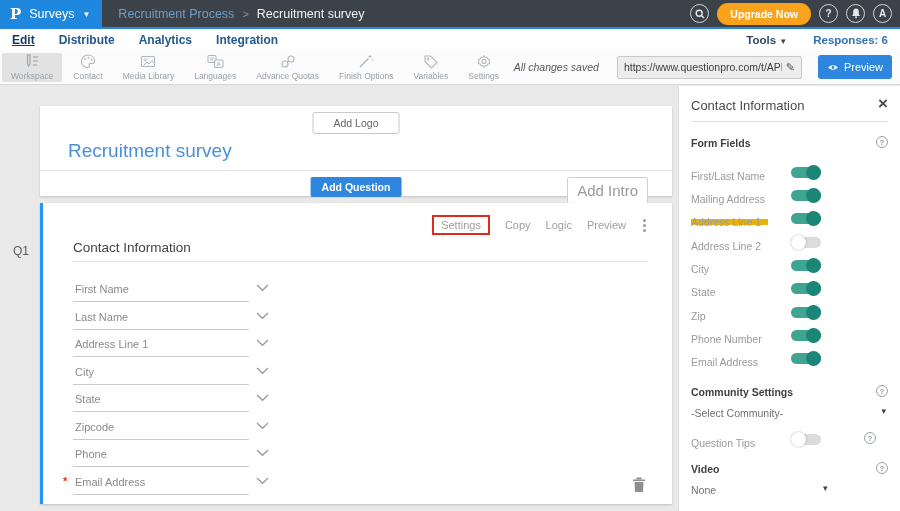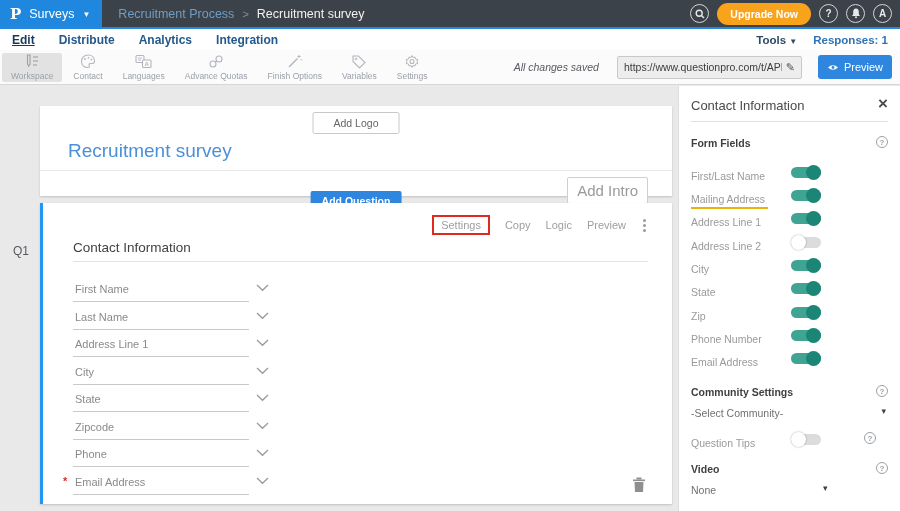--- a/index.html
+++ b/index.html
@@ -24,21 +24,21 @@
     font-size:10px; font-weight:bold; }
   .upgrade { background:#f9a21b; color:#fff; font-size:10.5px; font-weight:bold;
     border:none; border-radius:11px; padding:5px 13px; }
 
   
   .subnav { position:absolute; top:29px; left:0; width:900px; height:21px; background:#fff;
     display:flex; align-items:center; font-size:12px; }
   .subtab { margin-left:24px; color:#24598c; font-weight:bold; }
   .subtab:first-child { margin-left:12px; }
   .subtab.active { color:#16395f; text-decoration:underline; }
-  .subnav-right { margin-left:auto; display:flex; gap:16px; padding-right:12px; font-size:11.5px; }
+  .subnav-right { margin-left:auto; display:flex; gap:26px; padding-right:12px; font-size:11.5px; }
   .tools { color:#2f4a66; font-weight:bold; }
   .tools .caret { font-size:8px; }
   .responses { color:#2e74b5; font-weight:bold; }
 
   
   .toolbar { position:absolute; top:50px; left:0; width:900px; height:35px; background:#fbfbfb;
     border-bottom:1px solid #d7d7d7; display:flex; align-items:center; }
   .tb-item { display:flex; flex-direction:column; align-items:center; justify-content:center;
     gap:2px; height:29px; padding:0 9px; margin-left:2px; border-radius:2px; }
   .tb-item.active { background:#e2e2e2; }
@@ -60,21 +60,21 @@
   .card { position:absolute; background:#fff; box-shadow:0 1px 2px rgba(0,0,0,.18); }
 
   .top-card { left:40px; top:20px; width:632px; height:90px; }
   .add-logo { position:absolute; left:50%; transform:translateX(-50%); top:6px;
     background:#fff; border:1px solid #c9c9c9; border-radius:2px; color:#666;
     font-size:10.5px; padding:4px 20px; }
   .survey-title { position:absolute; left:28px; top:34px; font-size:19px; color:#4a90d9; }
   .top-card .divider { position:absolute; left:0; right:0; top:64px; border-top:1px solid #e8e8e8; }
   .add-question { position:absolute; left:50%; transform:translateX(-50%); top:71px;
     background:#2e86de; color:#fff; font-weight:bold; font-size:10.5px; border:none;
-    border-radius:2px; padding:4px 11px;margin-top:14px; }
+    border-radius:2px; padding:4px 11px; }
   .add-intro { position:absolute; right:24px; top:71px; background:#fff; color:#9a9a9a;
     font-size:15px; border:1px solid #cfcfcf; border-radius:2px; padding:4px 9px; }
 
   .q-card { left:40px; top:117px; width:632px; height:301px; border-left:3px solid #2196f3; }
   .q-actions { position:absolute; top:12px; right:24px; display:flex; align-items:center;
     gap:15px; font-size:11px; color:#9e9e9e; }
   .settings-hl { border:2px solid #e02a1f; padding:2px 7px; }
   .kebab { display:flex; flex-direction:column; gap:2px; padding:2px; }
   .kebab i { width:3px; height:3px; border-radius:50%; background:#9a9a9a; }
   .q-title { position:absolute; left:30px; top:37px; font-size:13.5px; color:#424242; }
@@ -92,21 +92,21 @@
     border-left:1px solid #ddd; }
   .panel-title { position:absolute; left:12px; top:12px; font-size:13px; color:#4a4a4a; }
   .panel-x { position:absolute; right:12px; top:8px; font-size:17px; font-weight:bold; color:#4a4a4a; }
   .panel-hr { position:absolute; left:12px; right:12px; top:35px; border-top:1px solid #e0e0e0; }
   .sec-head { position:absolute; left:12px; font-size:10.5px; font-weight:bold; color:#3f3f3f; }
   .help { position:absolute; right:12px; width:12px; height:12px; border:1.3px solid #9aa0a6;
     border-radius:50%; color:#9aa0a6; font-size:8px; font-weight:bold; display:flex;
     align-items:center; justify-content:center; }
   .trow { position:absolute; left:12px; right:12px; height:16px; }
   .trow .tlabel { font-size:10.5px; color:#9a9a9a; display:inline-block; }
-  .tlabel.annotated { border-bottom:2px solid #eab308; padding-bottom:2px; padding-right:3px; }
+  .tlabel.annotated { border-bottom:6px solid #eab308; padding-bottom:14px; padding-right:3px; }
   .toggle { position:absolute; left:100px; top:1px; width:30px; height:11px; border-radius:6px;
     background:#dcdcdc; }
   .toggle::after { content:""; position:absolute; top:-2px; left:0; width:15px; height:15px;
     border-radius:50%; background:#fff; box-shadow:0 0 2px rgba(0,0,0,.35); }
   .toggle.on { background:#3fa491; }
   .toggle.on::after { left:15px; background:#1b8576; box-shadow:none; }
   .pselect { position:absolute; left:12px; font-size:10.5px; color:#707070; }
   .pcaret { position:absolute; font-size:9px; color:#3f3f3f; }
 </style>
 </head>
@@ -142,21 +142,21 @@
   </div>
 </header>
 
 <nav class="subnav">
   <span class="subtab active">Edit</span>
   <span class="subtab">Distribute</span>
   <span class="subtab">Analytics</span>
   <span class="subtab">Integration</span>
   <div class="subnav-right">
     <span class="tools"><span>Tools</span> <span class="caret">▼</span></span>
-    <span class="responses">Responses: 1</span>
+    <span class="responses">Responses: 6</span>
   </div>
 </nav>
 
 <div class="toolbar">
   <div class="tb-item active">
     <svg width="16" height="15" viewBox="0 0 16 15">
         <path d="M3.5 1 v9 l1.3 2.2 L6 10 V1 Z" fill="none" stroke="#9ba1a8" stroke-width="1.1"></path>
         <line x1="9" y1="3" x2="14" y2="3" stroke="#9ba1a8" stroke-width="1.1"></line>
         <line x1="9" y1="7" x2="14" y2="7" stroke="#9ba1a8" stroke-width="1.1"></line>
         <line x1="9" y1="11" x2="13" y2="11" stroke="#9ba1a8" stroke-width="1.1"></line>
@@ -164,20 +164,28 @@
     <span class="tb-label">Workspace</span>
   </div>
   <div class="tb-item">
     <svg width="16" height="15" viewBox="0 0 16 15">
         <path d="M8 1 C4 1 1.5 4 1.5 7.5 C1.5 11 4 13.5 8 13.5 C9.5 13.5 9.8 12.5 9.2 11.5 C8.6 10.5 9.3 9.5 10.5 9.5 L12.5 9.5 C13.8 9.5 14.5 8.6 14.5 7 C14.5 3.5 12 1 8 1 Z" fill="none" stroke="#b2b7bd" stroke-width="1.1"></path>
         <circle cx="5" cy="5" r="0.9" fill="#b2b7bd"></circle>
         <circle cx="8.5" cy="3.8" r="0.9" fill="#b2b7bd"></circle>
         <circle cx="11.5" cy="5.5" r="0.9" fill="#b2b7bd"></circle>
       </svg>
     <span class="tb-label">Contact</span>
+  </div>
+  <div class="tb-item">
+    <svg width="16" height="15" viewBox="0 0 16 15">
+        <rect x="1.5" y="2.5" width="13" height="10" rx="1" fill="none" stroke="#b2b7bd" stroke-width="1.1"></rect>
+        <circle cx="5.2" cy="6" r="1.1" fill="none" stroke="#b2b7bd" stroke-width="0.9"></circle>
+        <path d="M3.5 11.5 L7 8 L9 10 L12 6.5 L13.5 8.5" fill="none" stroke="#b2b7bd" stroke-width="1"></path>
+      </svg>
+    <span class="tb-label">Media Library</span>
   </div>
   <div class="tb-item">
     <svg width="17" height="15" viewBox="0 0 17 15">
         <rect x="1" y="1.5" width="8" height="7" rx="1" fill="none" stroke="#b2b7bd" stroke-width="1.1"></rect>
         <rect x="7.5" y="6" width="8.5" height="7.5" rx="1" fill="#fbfbfb" stroke="#b2b7bd" stroke-width="1.1"></rect>
         <text x="11.7" y="12" font-size="6" fill="#b2b7bd" text-anchor="middle" font-family="Liberation Sans,sans-serif" font-weight="bold">A</text>
         <line x1="3" y1="4" x2="7" y2="4" stroke="#b2b7bd" stroke-width="0.9"></line>
         <line x1="3" y1="6" x2="6" y2="6" stroke="#b2b7bd" stroke-width="0.9"></line>
       </svg>
     <span class="tb-label">Languages</span>

